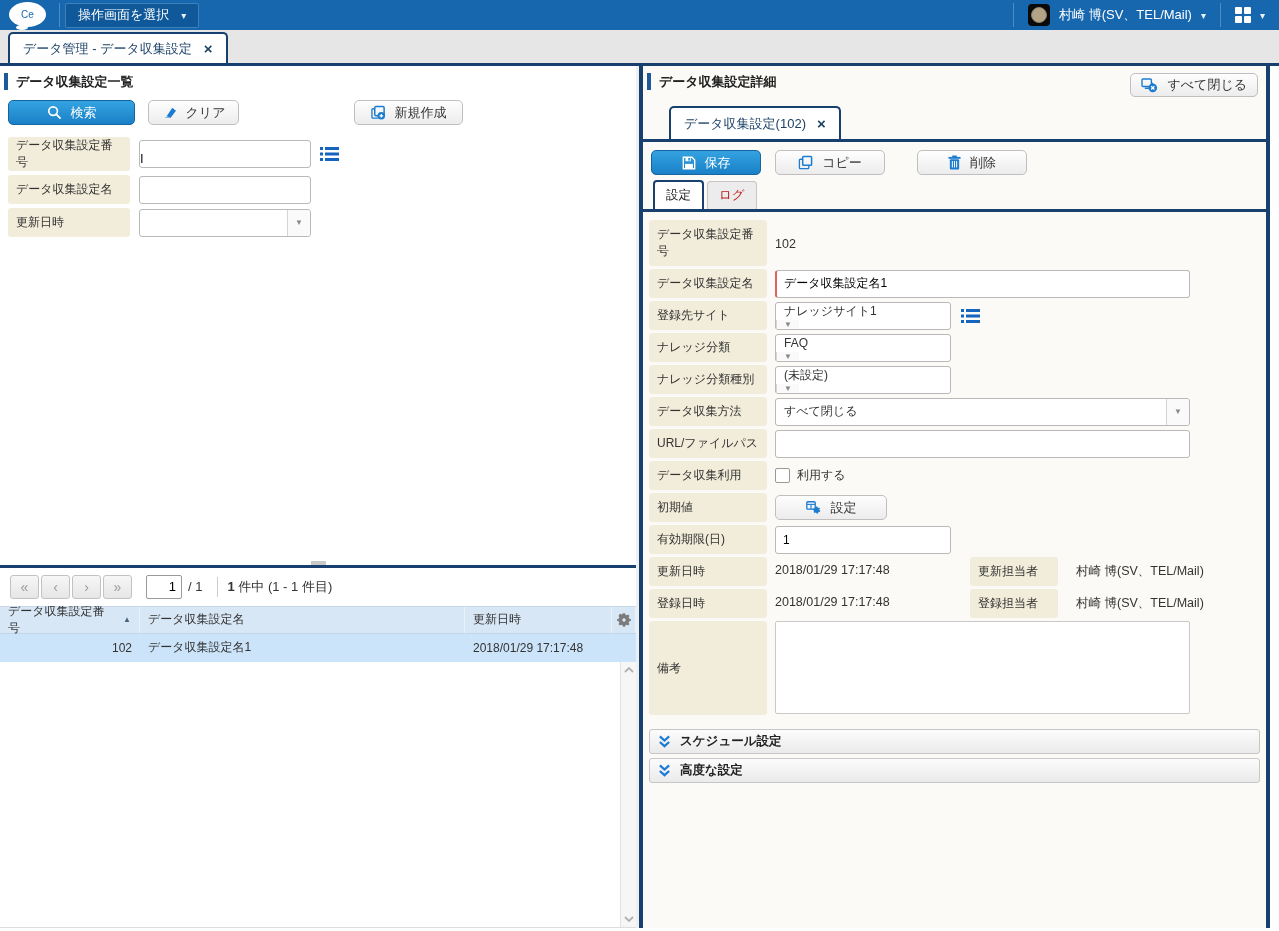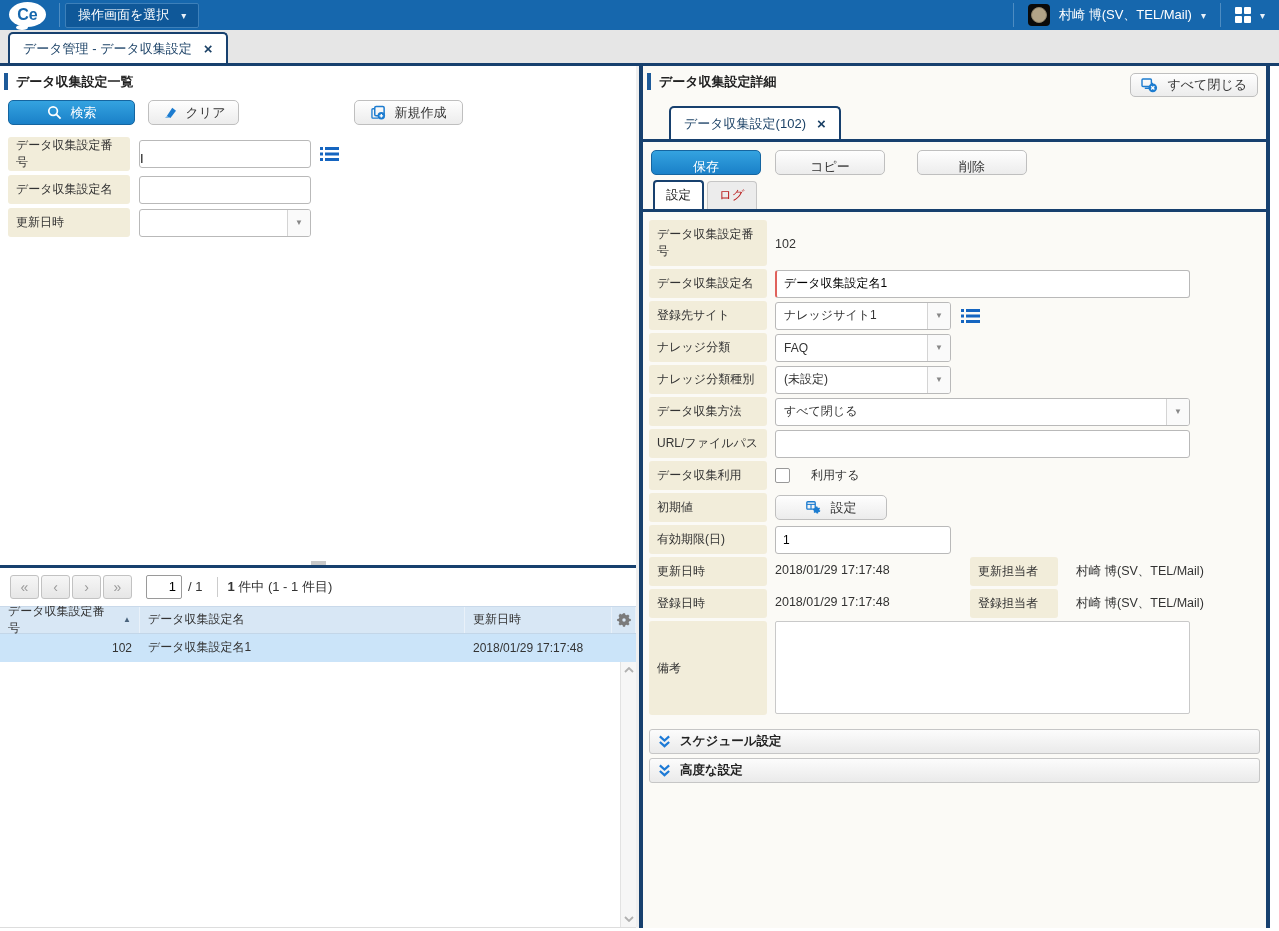--- a/index.html
+++ b/index.html
@@ -17,21 +17,21 @@
   html,body{margin:0;padding:0;}
   body{
     width:1279px;height:931px;overflow:hidden;background:#fff;
     font-family:"Liberation Sans","DejaVu Sans",sans-serif;font-size:12px;color:#333;
     position:relative;
   }
   
   .topbar{height:30px;background:var(--topbar);display:flex;align-items:center;color:#fff;}
   .logo{width:37px;height:25px;margin:2px 8px 3px 9px;background:#fff;border-radius:50%;
     display:flex;align-items:center;justify-content:center;color:var(--topbar);
-    font-weight:bold;font-size:16px;position:relative;}
+    font-weight:normal;font-size:10px;position:relative;}
   .logo::after{content:"";position:absolute;left:7px;bottom:-3px;width:12px;height:5px;background:#fff;border-radius:50%;}
   .tb-sep{width:1px;height:24px;background:#4d8cc2;margin:0 5px;}
   .screen-select{height:25px;background:#0f5899;border:1px solid #3d80ba;border-radius:2px;
     color:#fff;display:flex;align-items:center;gap:12px;padding:0 12px;font-size:13px;cursor:pointer;}
   .tb-right{margin-left:auto;display:flex;align-items:center;gap:9px;padding-right:14px;}
   .avatar{width:22px;height:22px;background:#0a0a0a;border-radius:4px;display:flex;align-items:center;justify-content:center;}
   .avatar-face{width:16px;height:16px;border-radius:50%;background:#b3a488;border:1px solid #8d8168;}
   .user-name{font-size:13px;}
   .caret{font-size:10px;color:#e8f1f9;}
   .apps{display:grid;grid-template-columns:7px 7px;grid-template-rows:7px 7px;gap:2px;}
@@ -108,46 +108,46 @@
     border-left:1px solid #e2e2e2;display:flex;flex-direction:column;justify-content:space-between;
     align-items:center;padding:5px 0;}
   
   .closeall{margin-left:auto;height:24px;}
   .detail-tabstrip{margin-top:3px;border-bottom:3px solid var(--navy);display:flex;
     align-items:flex-end;padding-left:26px;height:37px;flex:none;}
   .detail-tab{height:33px;background:#fff;border:2px solid var(--navy);border-bottom:none;
     border-radius:5px 5px 0 0;display:flex;align-items:center;gap:11px;padding:0 13px;
     color:#1b4166;font-size:13px;cursor:pointer;}
   .action-row{display:flex;gap:14px;padding:8px 8px 3px;flex:none;}
-  .action-row .btn{min-width:110px;flex-direction:column;}
+  .action-row .btn{min-width:110px;}
   .subtab-strip{margin-top:5px;border-bottom:3px solid var(--navy);display:flex;
     align-items:flex-end;gap:3px;padding-left:10px;height:29px;flex:none;}
   .subtab{border-radius:4px 4px 0 0;padding:5px 11px;font-size:12.5px;cursor:pointer;}
   .subtab.active{background:#fff;border:2px solid var(--navy);border-bottom:none;color:#222;}
   .subtab.inactive{background:#ececec;border:1px solid #c6c6c6;border-bottom:none;color:#b91c1c;}
   
   .dform{padding:8px 6px 0;overflow:hidden;}
   .drow{display:flex;margin-bottom:3px;min-height:29px;}
   .dlabel{width:118px;background:var(--label-bg);border-radius:3px;padding:6px 8px;flex:none;}
   .dlabel2{width:88px;background:var(--label-bg);border-radius:3px;padding:6px 8px;flex:none;}
   .dctrl{margin-left:8px;display:flex;align-items:center;gap:10px;}
   .dstatic{padding-top:1px;font-size:12.5px;}
   .dinput{height:28px;border:1px solid #b9b9b9;border-radius:3px;padding:0 7px;font:inherit;background:#fff;outline:none;}
   .w-lg{width:415px;}
-  .w-sm{width:176px;}
+  .w-sm{width:176px;flex-direction:column;}
   .req{border-left:2px solid var(--req);}
   .dselect{height:28px;border:1px solid #b9b9b9;border-radius:3px;background:#fff;display:flex;overflow:hidden;cursor:pointer;}
   .dselect .val{flex:1;display:flex;align-items:center;padding:0 8px;white-space:nowrap;}
   .dselect .caret-box{width:23px;border-left:1px solid #d4d4d4;background:#fafafa;
     display:flex;align-items:center;justify-content:center;color:#888;font-size:8px;flex:none;}
   .checkbox{width:15px;height:15px;border:1px solid #999;border-radius:2px;background:#fff;cursor:pointer;}
   .radio{width:15px;height:15px;border:1px solid #999;border-radius:50%;background:#fff;
     display:flex;align-items:center;justify-content:center;cursor:pointer;}
   .radio.checked::after{content:"";width:7px;height:7px;border-radius:50%;background:#1a7fd0;}
-  .opt{display:flex;align-items:center;gap:21px;}
+  .opt{display:flex;align-items:center;gap:7px;}
   .val-col{width:185px;padding-top:6px;font-size:12.5px;}
   .by-val{padding-top:6px;font-size:12.5px;margin-left:8px;white-space:nowrap;}
   .dlabel-tall{height:94px;display:flex;align-items:center;}
   .dtextarea{width:415px;height:93px;border:1px solid #c9c9c9;border-radius:2px;background:#fff;
     resize:none;font:inherit;padding:5px 7px;outline:none;}
   
   .sections{padding:11px 6px 0;display:flex;flex-direction:column;gap:4px;}
   .section-bar{height:25px;background:linear-gradient(#fcfcfc,#eaeaea);border:1px solid #c6c6c6;
     border-radius:3px;display:flex;align-items:center;gap:9px;padding:0 8px;cursor:pointer;}
   .section-bar b{font-size:12.5px;color:#222;}

